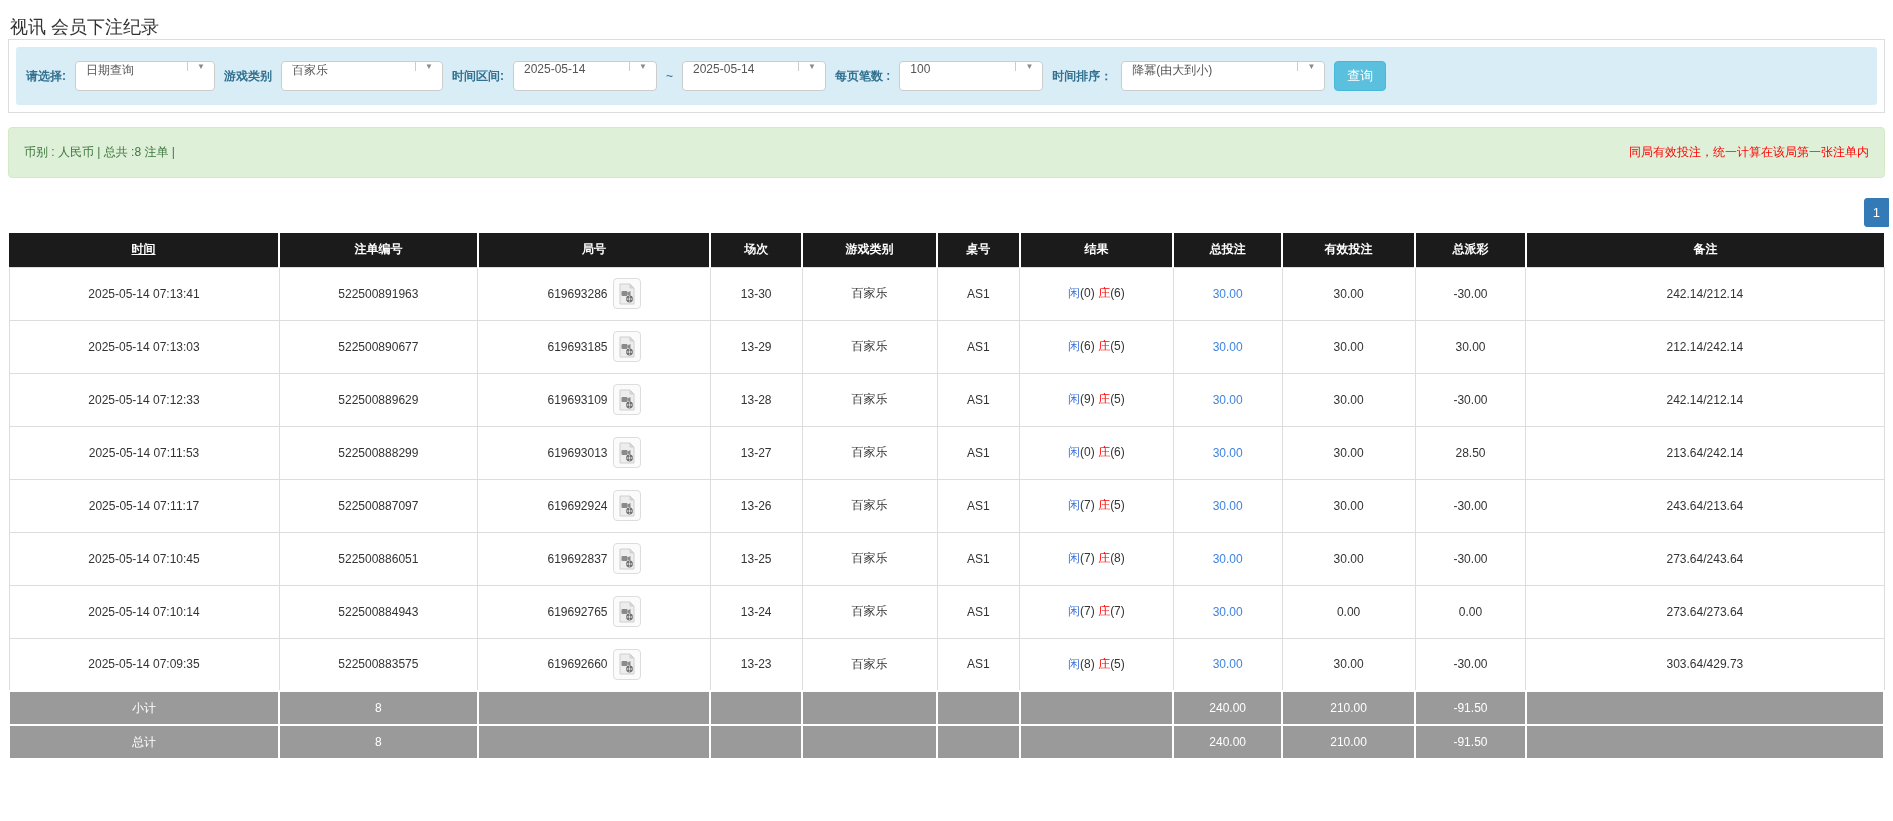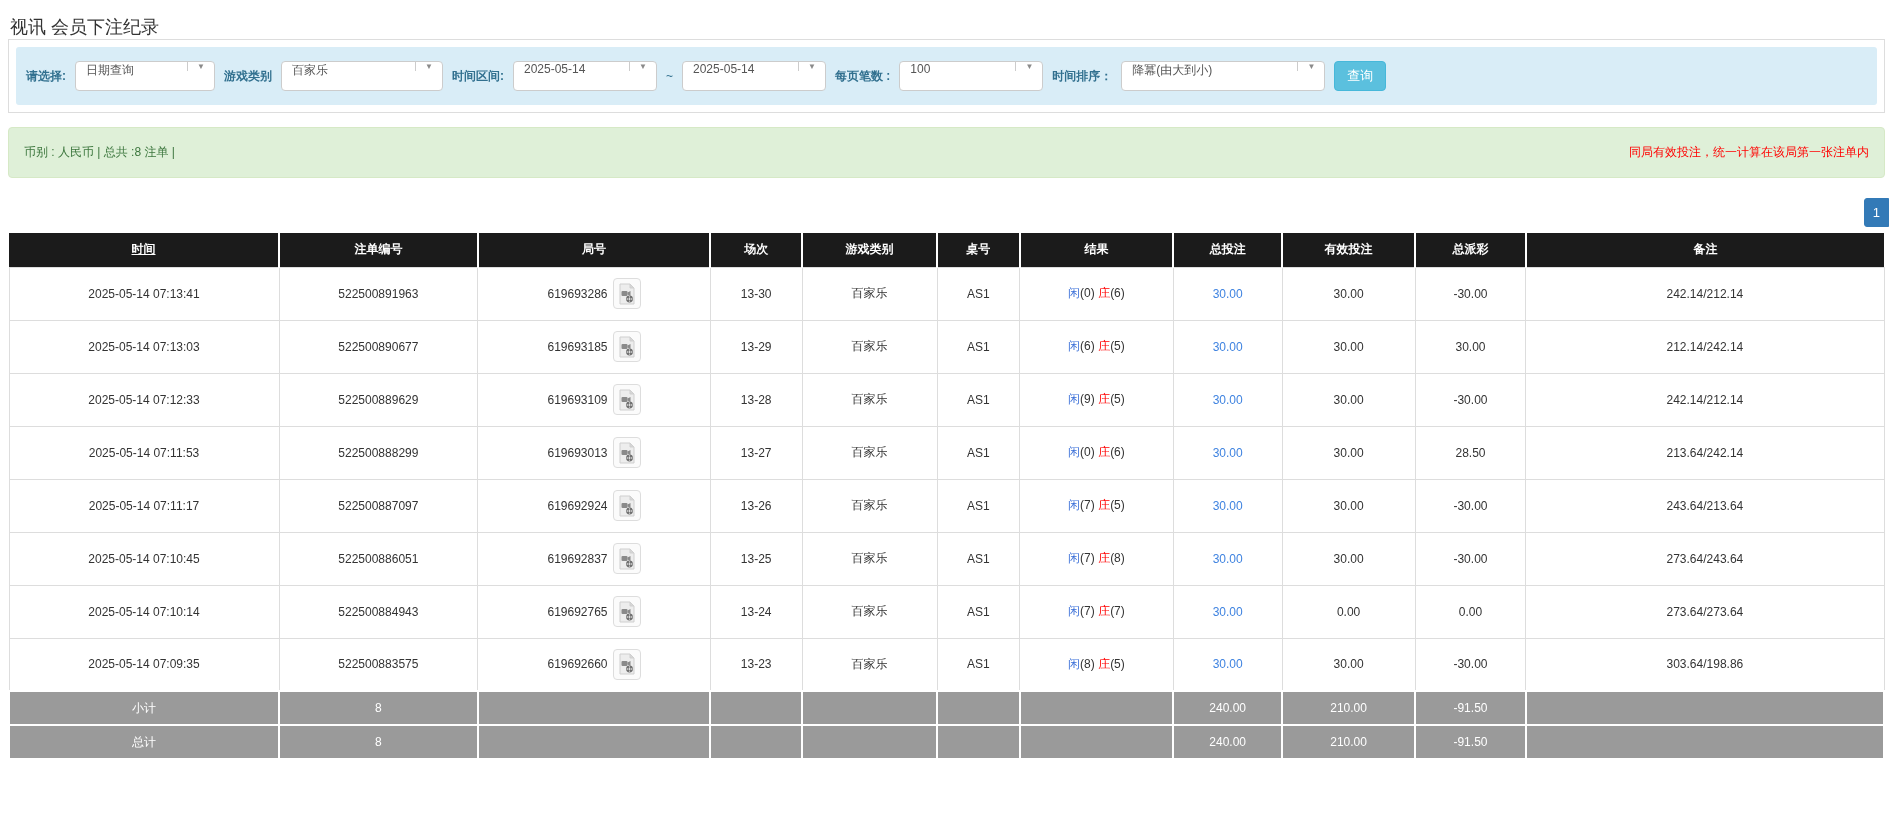--- a/index.html
+++ b/index.html
@@ -433,21 +433,21 @@
     <td>AS1</td>
     <td>
       <span class="res-p">闲</span><span class="res-n">(8)</span>
       <span class="res-b">庄</span><span class="res-n">(5)</span>
     </td>
     <td>
       <span class="bet-link">30.00</span>
     </td>
     <td>30.00</td>
     <td class="neg">-30.00</td>
-    <td>303.64/198.86</td>
+    <td>303.64/429.73</td>
   </tr>
     </tbody>
   <tbody>
     <tr class="gray-row">
       <td>小计</td>
       <td>8</td>
       <td></td>
       <td></td>
       <td></td>
       <td></td>

